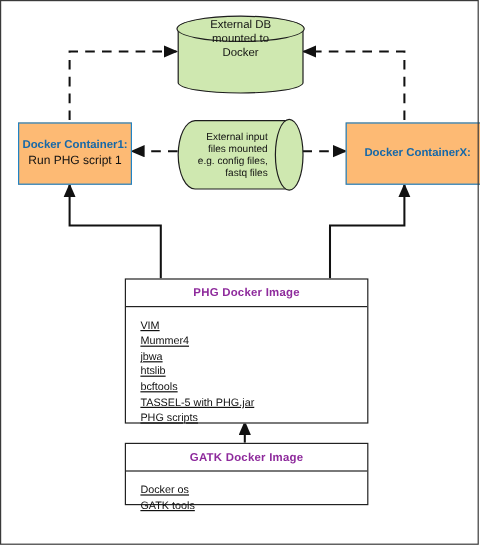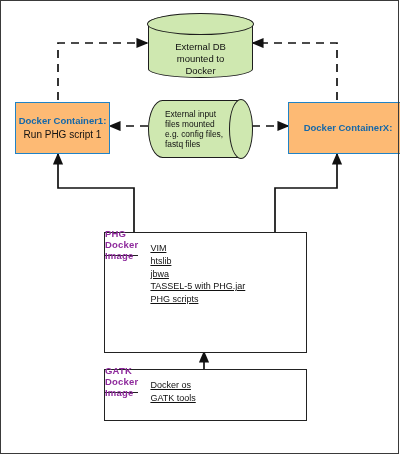--- a/index.html
+++ b/index.html
@@ -17,39 +17,39 @@
     pointer-events:none;
   }
   #canvas{position:absolute;left:0;top:0;width:400px;height:455px;}
   .node{position:absolute;box-sizing:border-box;}
 
   
   .cyl-v{
     background:#cfe8b0;
     border:1.6px solid #1d1d1d;
     border-radius:50% / 14%;
-    display:flex;align-items:flex-end;justify-content:center;
+    display:flex;align-items:flex-start;justify-content:center;
     text-align:center;
   }
   .cyl-v .cap{
     position:absolute;left:-1.6px;right:-1.6px;top:-1.6px;height:22px;
     border:1.6px solid #1d1d1d;
     border-radius:50%;
     background:#cfe8b0;
     box-sizing:border-box;
   }
   .cyl-v .txt{position:relative;z-index:2;line-height:1.25;font-size:9.5px;color:#111;}
 
   
   .cyl-h{
     background:#cfe8b0;
     border:1.6px solid #1d1d1d;
     border-radius:14% / 50%;
     display:flex;align-items:center;justify-content:center;
-    text-align:left;
+    text-align:right;
   }
   .cyl-h .cap{
     position:absolute;top:-1.6px;bottom:-1.6px;right:-1.6px;width:24px;
     border:1.6px solid #1d1d1d;
     border-radius:50%;
     background:#cfe8b0;
     box-sizing:border-box;
   }
   .cyl-h .txt{position:relative;z-index:2;line-height:1.22;font-size:8.4px;color:#111;padding-right:12px;}
 
@@ -60,21 +60,21 @@
     display:flex;flex-direction:column;align-items:center;justify-content:center;
     text-align:center;
   }
   .container-box .title{font-size:9.5px;font-weight:bold;color:#1668a8;line-height:1.3;}
   .container-box .sub{font-size:10px;color:#111;line-height:1.3;}
 
   
   .img-box{
     background:#ffffff;
     border:1.4px solid #222;
-    display:flex;
+    display:flex;flex-direction:column;
   }
   .img-box .hdr{
     height:22px;flex:0 0 22px;
     border-bottom:1.4px solid #222;
     display:flex;align-items:center;justify-content:center;
     font-size:9.5px;font-weight:bold;color:#8e2a9c;
     letter-spacing:.2px;
   }
   .img-box .body{
     flex:1 1 auto;
@@ -134,22 +134,24 @@
 </div>
 
 <div class="node container-box" style="left:288px;top:102px;width:120px;height:52px;">
   <span class="title">Docker ContainerX:</span>
 </div>
 
 <div class="node img-box" style="left:104px;top:232px;width:203px;height:121px;">
   <div class="hdr">PHG Docker Image</div>
   <div class="body">
     <div class="li">VIM</div>
+    <div class="li">Mummer4</div>
+    <div class="li">jbwa</div>
     <div class="li">htslib</div>
-    <div class="li">jbwa</div>
+    <div class="li">bcftools</div>
     <div class="li">TASSEL-5 with PHG.jar</div>
     <div class="li">PHG scripts</div>
   </div>
 </div>
 
 <div class="node img-box" style="left:104px;top:369px;width:203px;height:52px;">
   <div class="hdr">GATK Docker Image</div>
   <div class="body">
     <div class="li">Docker os</div>
     <div class="li">GATK tools</div>

